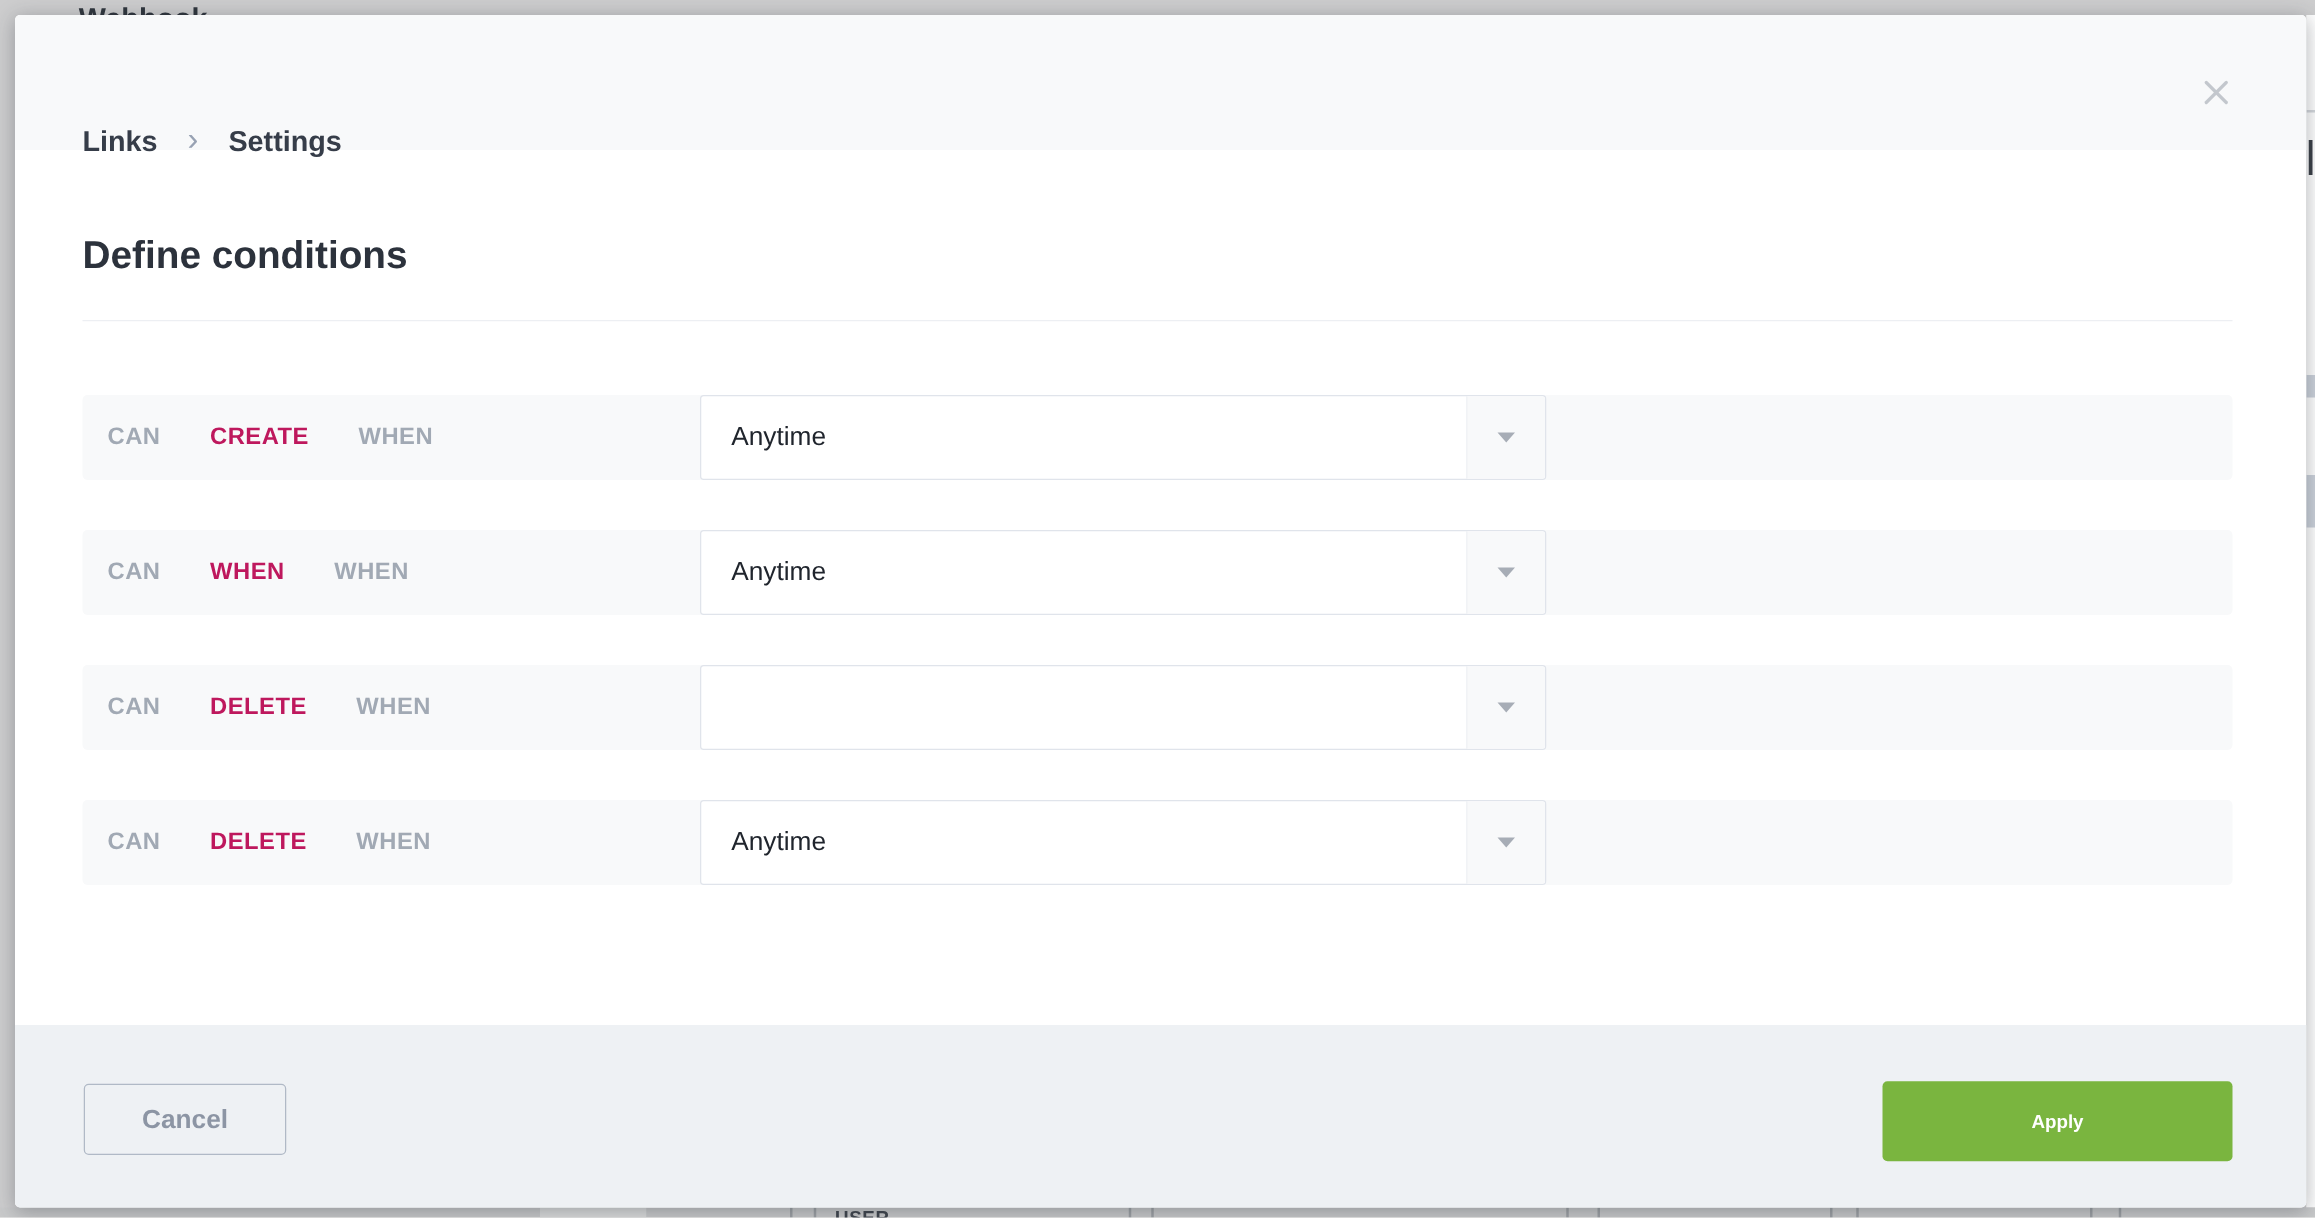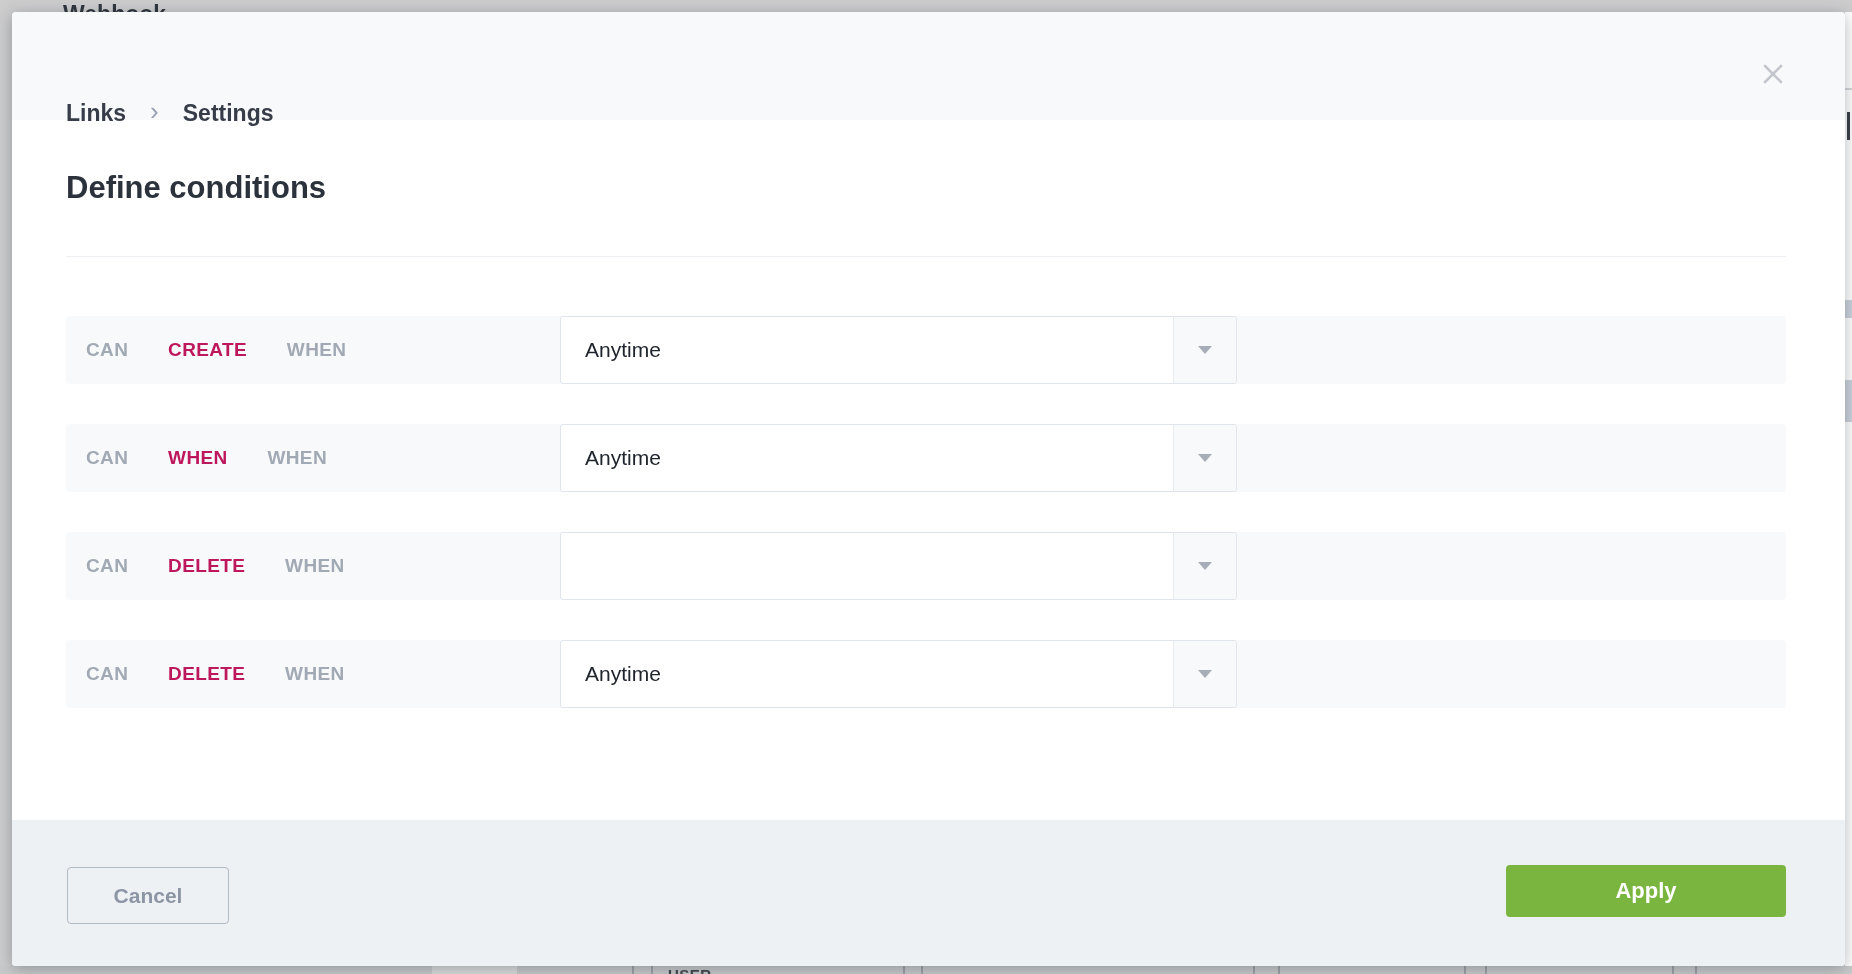--- a/index.html
+++ b/index.html
@@ -24,21 +24,21 @@
            border-radius:4px; box-shadow:0 3px 16px rgba(40,45,55,.35); }
   .modal-header { position:absolute; left:0; top:0; width:100%; height:108px; background:#f8f9fa; border-radius:4px 4px 0 0; }
   .breadcrumb { position:absolute; left:54px; top:0; height:108px; display:flex; align-items:center; gap:24px;
                 font-size:23px; font-weight:700; color:#363d49;margin-top:47px; }
   .crumb { cursor:pointer; }
   .crumb-sep { color:#98a2b3; font-size:26px; font-weight:400; line-height:1; transform:translateY(-2px); }
   .close-btn { position:absolute; right:48px; top:38px; width:48px; height:48px; display:flex; align-items:center;
                justify-content:center; cursor:pointer; }
   .close-btn svg { width:24px; height:24px; stroke:#c3c7cd; stroke-width:2.6; stroke-linecap:round; }
 
-  .modal-title { position:absolute; left:54px; top:158px; font-size:31px; font-weight:700; color:#2c323c; }
+  .modal-title { position:absolute; left:54px; top:174px; font-size:31px; font-weight:700; color:#2c323c; }
   .title-divider { position:absolute; left:54px; top:244px; width:1720px; height:1px; background:#edeff3; }
 
   .perm-row { position:absolute; left:54px; width:1720px; height:68px; background:#f8f9fa; border-radius:4px; }
   .perm-row.r0 { top:304px; } .perm-row.r1 { top:412px; } .perm-row.r2 { top:520px; } .perm-row.r3 { top:628px; }
   .row-label { position:absolute; left:20px; top:0; height:100%; display:flex; align-items:center;
                font-size:19px; font-weight:700; letter-spacing:.4px; color:#a1a9b4; white-space:pre;gap:34px; }
   .row-label .action { color:#be185d; }
 
   .dropdown { position:absolute; left:462px; top:0; width:677px; height:68px; background:#ffffff;
               border:1px solid #e0e4eb; border-radius:3px; cursor:pointer;margin-left:32px; }
@@ -49,22 +49,22 @@
                      display:flex; align-items:center; justify-content:center; }
   .caret { width:0; height:0; border-left:7px solid transparent; border-right:7px solid transparent;
            border-top:8px solid #a7adb6; }
 
   .modal-footer { position:absolute; left:0; bottom:0; width:100%; height:146px; background:#eef1f4;
                   border-radius:0 0 4px 4px; }
   .cancel-btn { position:absolute; left:55px; top:47px; width:162px; height:57px; background:transparent;
                 border:1px solid #b0b9c6; border-radius:4px; color:#8c95a4; font-size:21px; font-weight:700;
                 display:flex; align-items:center; justify-content:center; cursor:pointer;
                 font-family:"Liberation Sans", sans-serif; }
-  .apply-btn { position:absolute; right:59px; top:45px; width:280px; height:52px; background:#7ab53f; border:none;
-               border-radius:4px; color:#ffffff; font-size:22px; font-weight:700;
+  .apply-btn { position:absolute; right:59px; top:45px; width:280px; height:64px; background:#7ab53f; border:none;
+               border-radius:4px; color:#ffffff; font-size:15px; font-weight:700;
                display:flex; align-items:center; justify-content:center; cursor:pointer;
                font-family:"Liberation Sans", sans-serif;text-align:right; }
 </style>
 </head>
 <body>
 
 <div id="screen">
 
   <div class="bg-top-text">Webhook</div>
   <div class="bg-right-sliver">

